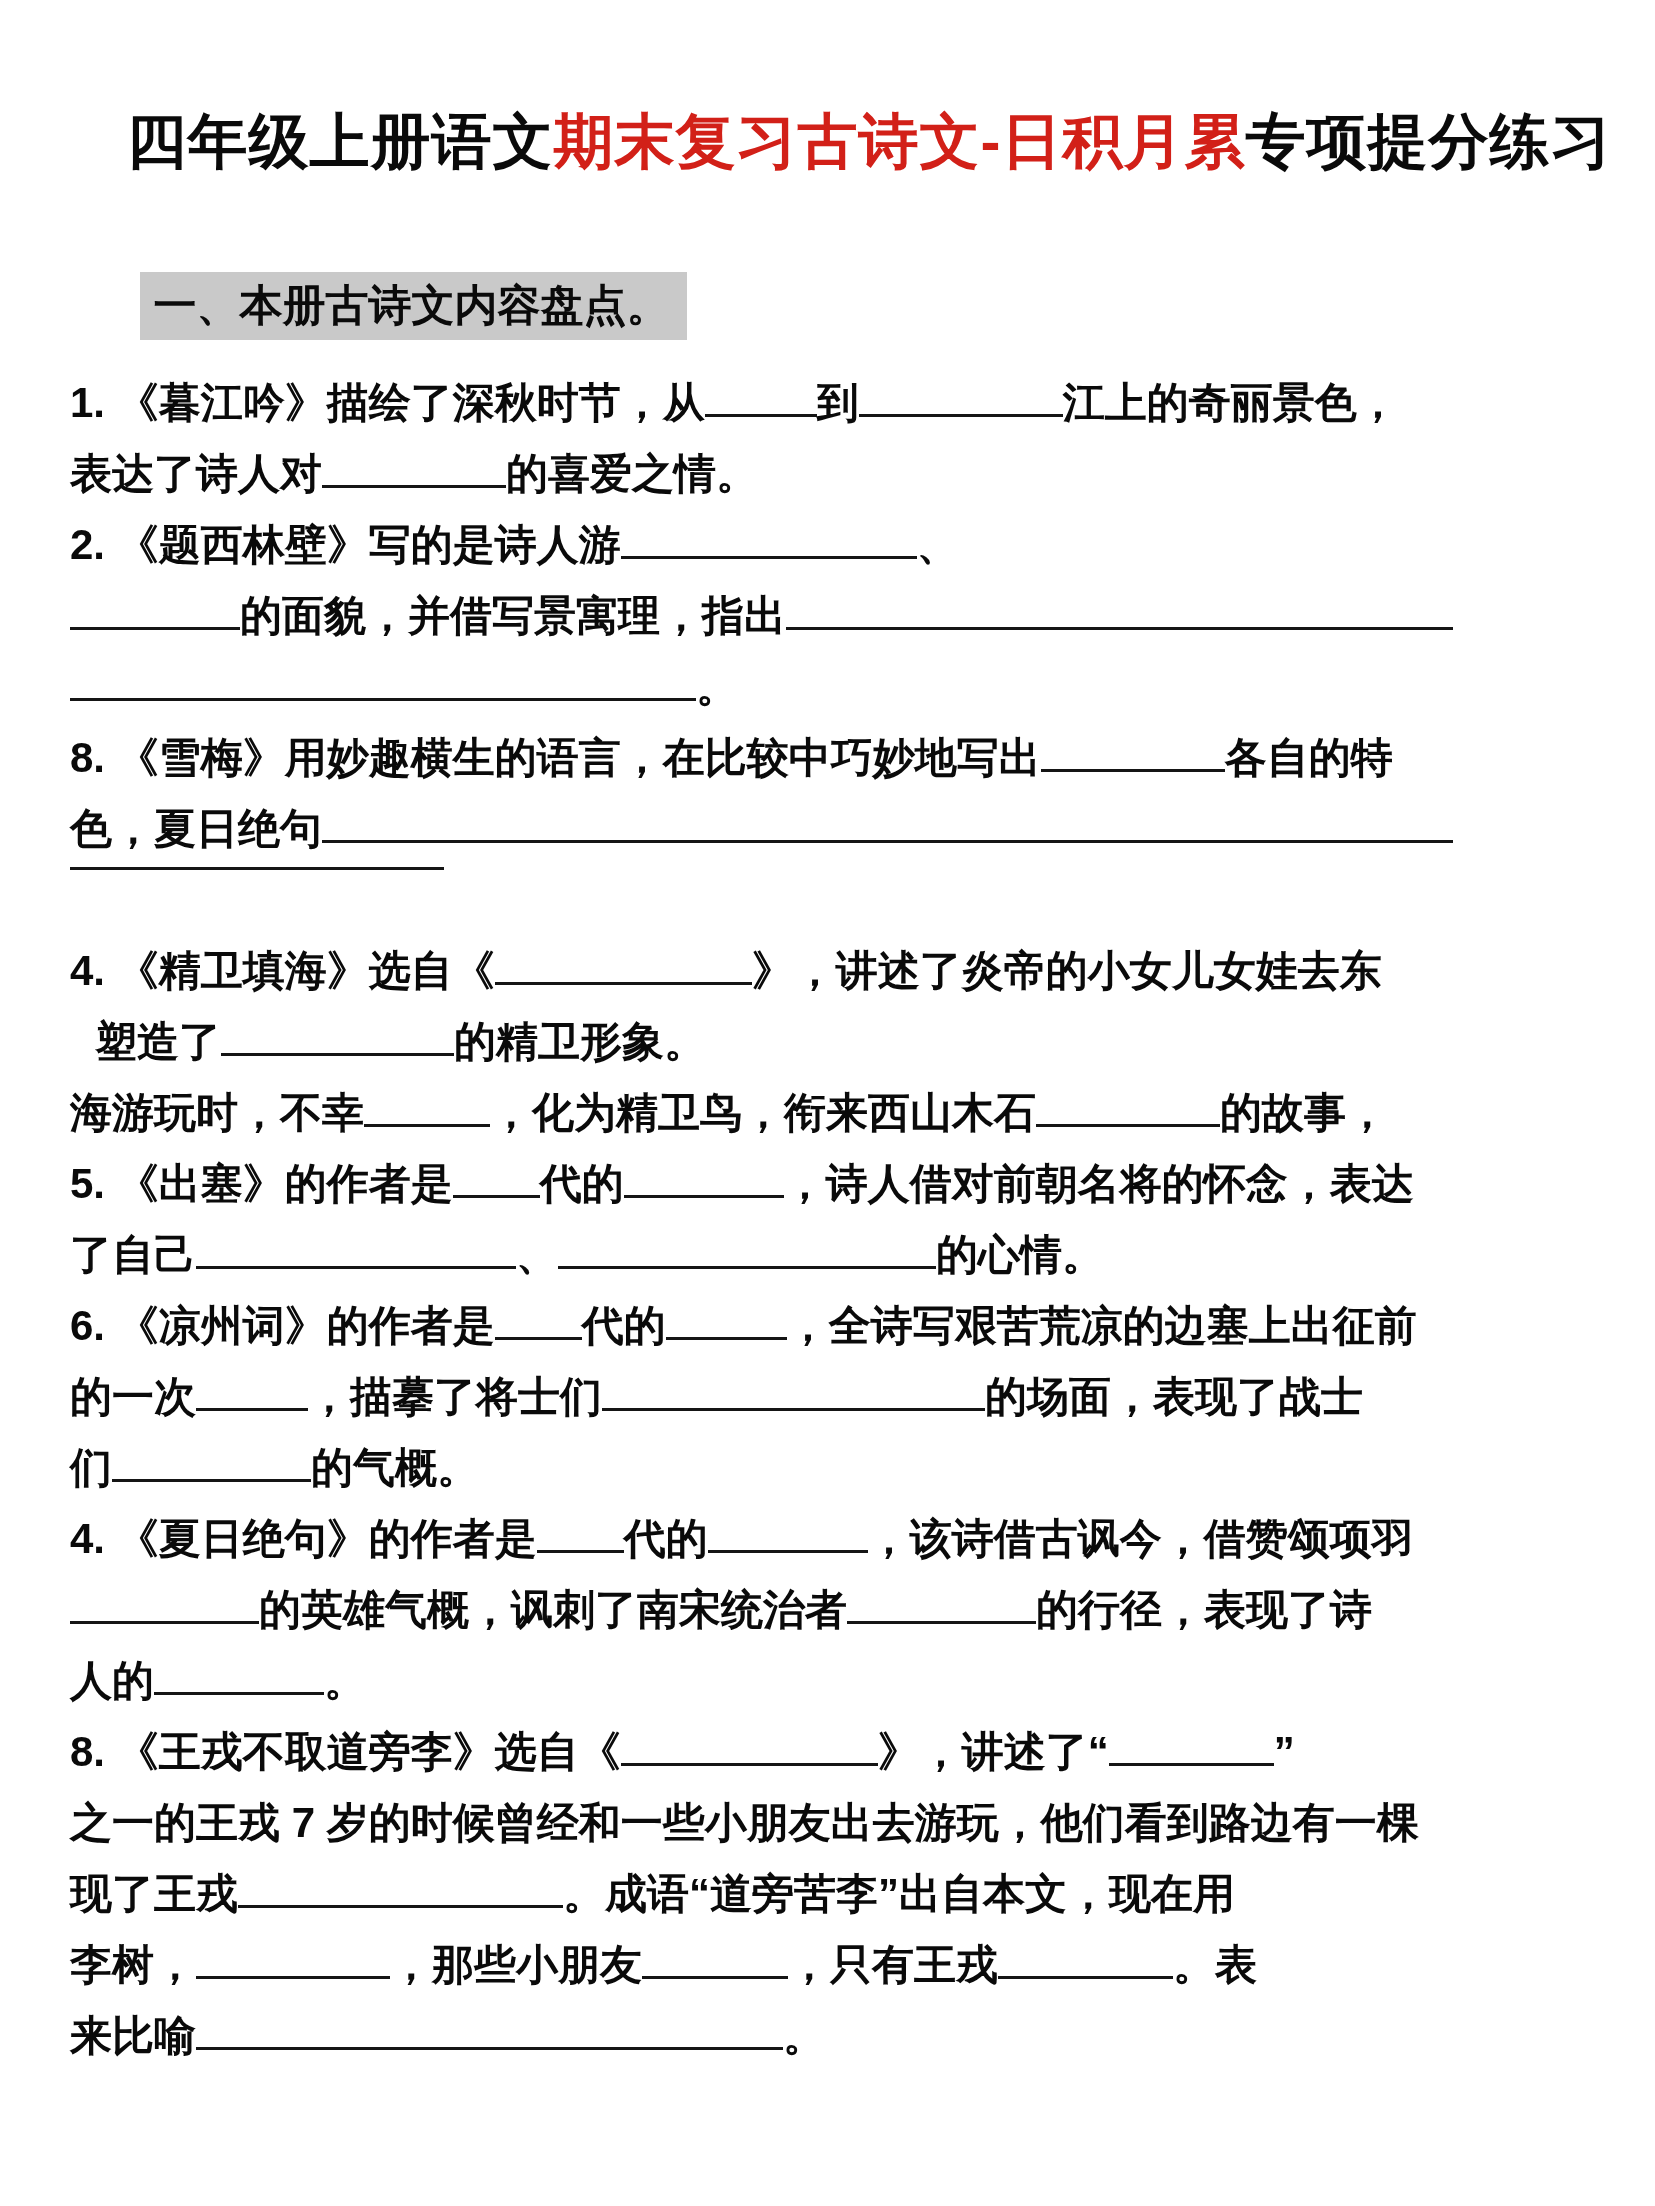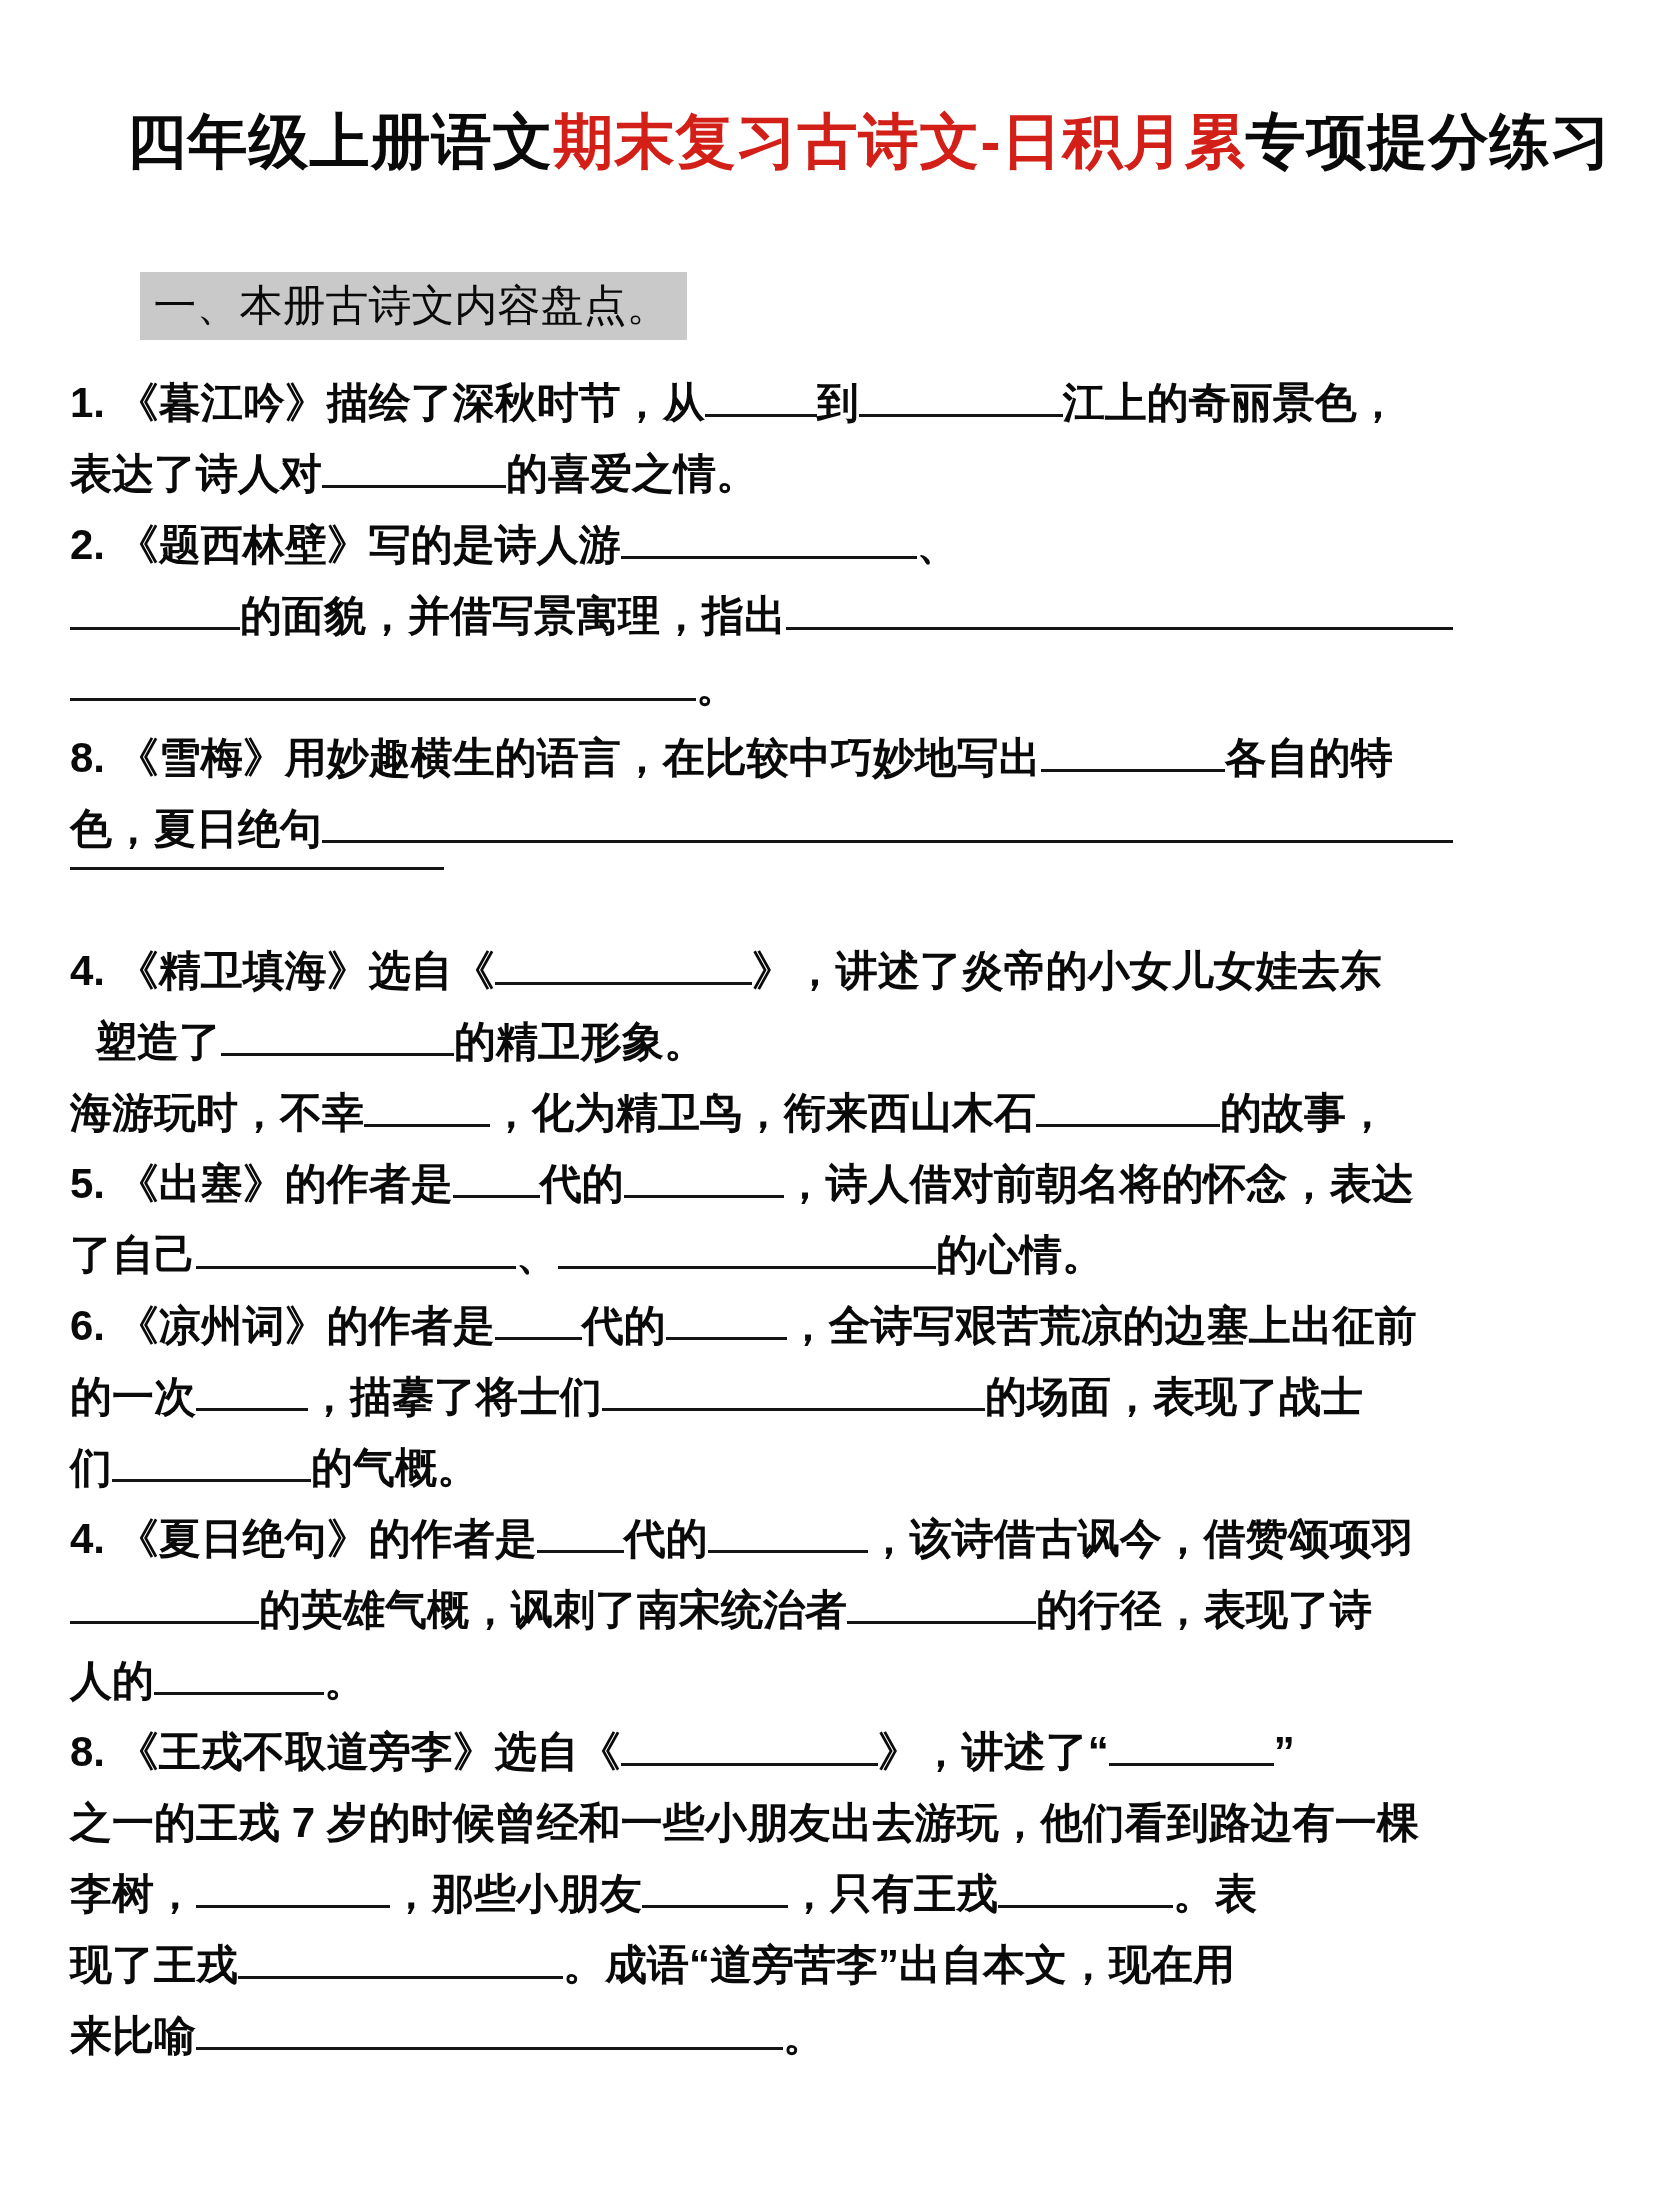--- a/index.html
+++ b/index.html
@@ -27,21 +27,21 @@
   .page-title .red {
     color: #d22018;
   }
   .heading-wrap {
     margin: 97px 0 0 140px;
   }
   .section-heading {
     display: inline-block;
     background: #c9c9c9;
     font-size: 43px;
-    font-weight: 400;
+    font-weight: 700;
     line-height: 1;
     padding: 11.6px 17.5px 13.6px 13.6px;
     color: #0a0a0a;
   }
   .content {
     margin: 27px 0 0 70px;
     width: 1383px;
   }
   .line {
     display: flex;
@@ -189,32 +189,32 @@
       <span class="run">8. 《王戎不取道旁李》选自《</span>
       <span class="blank" style="width: 257px;"></span>
       <span class="run">》，讲述了“</span>
       <span class="blank" style="width: 165px;"></span>
       <span class="run">”</span>
     </div>
     <div class="line">
       <span class="run">之一的王戎 7 岁的时候曾经和一些小朋友出去游玩，他们看到路边有一棵</span>
     </div>
     <div class="line">
+      <span class="run">现了王戎</span>
+      <span class="blank" style="width: 325px;"></span>
+      <span class="run">。成语“道旁苦李”出自本文，现在用</span>
+    </div>
+    <div class="line">
       <span class="run">李树，</span>
       <span class="blank" style="width: 194px;"></span>
       <span class="run">，那些小朋友</span>
       <span class="blank" style="width: 146px;"></span>
       <span class="run">，只有王戎</span>
       <span class="blank" style="width: 175px;"></span>
       <span class="run">。表</span>
     </div>
     <div class="line">
-      <span class="run">现了王戎</span>
-      <span class="blank" style="width: 325px;"></span>
-      <span class="run">。成语“道旁苦李”出自本文，现在用</span>
-    </div>
-    <div class="line">
       <span class="run">来比喻</span>
       <span class="blank" style="width: 587px;"></span>
       <span class="run">。</span>
     </div>
   </div>
 
 
 </body></html>

